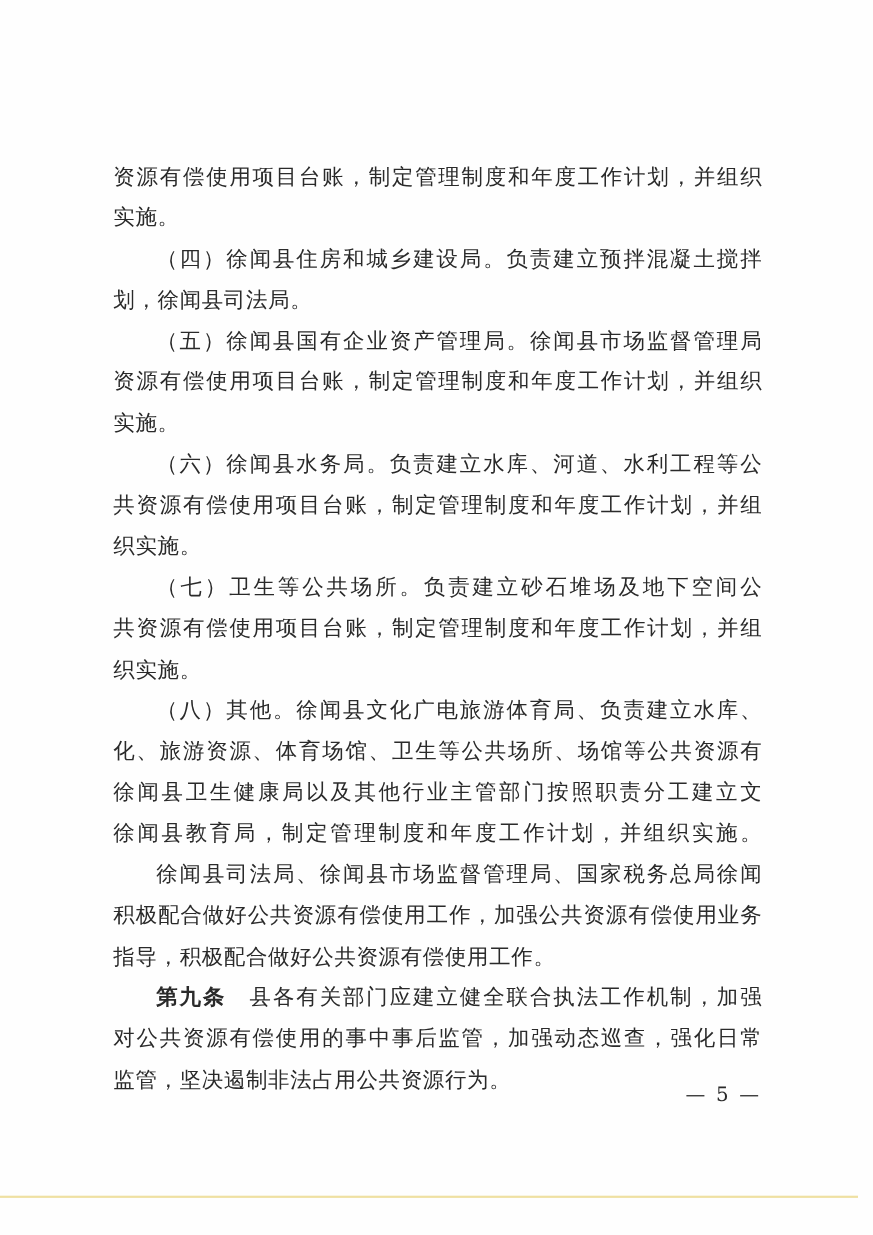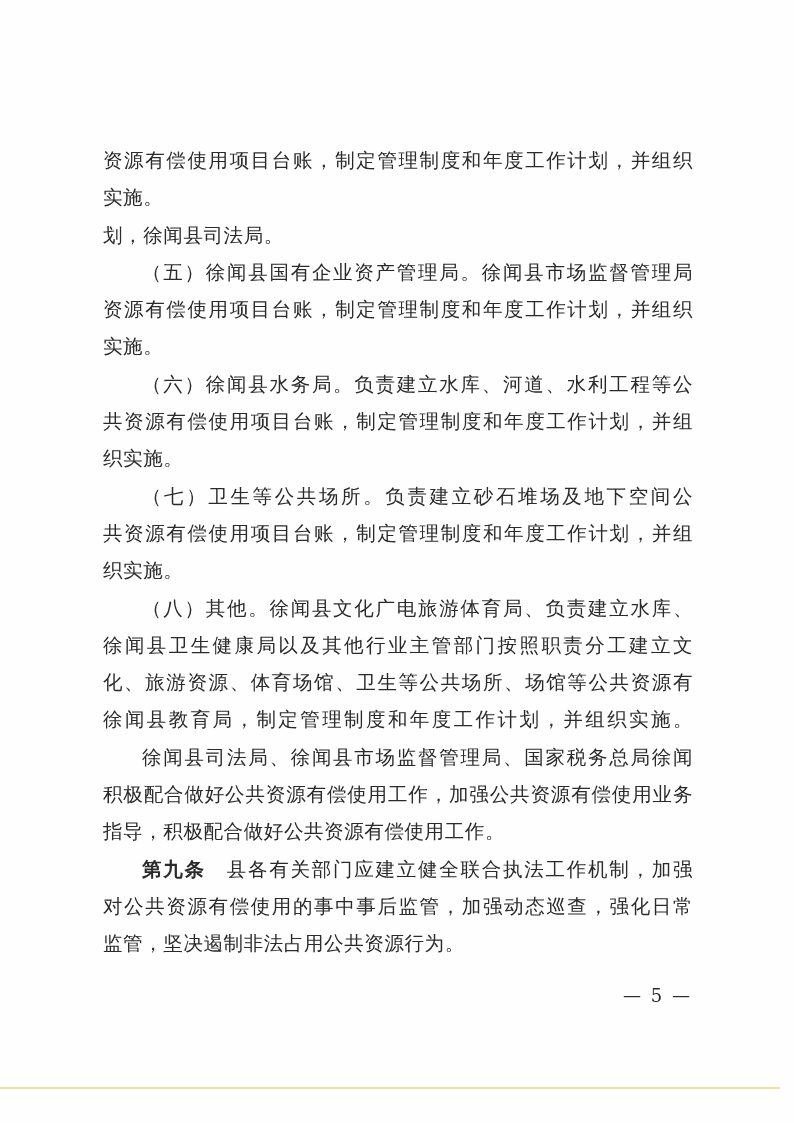--- a/index.html
+++ b/index.html
@@ -63,33 +63,34 @@
     background: #efe0a2;
   }
 </style>
 </head>
 <body>
 
 <div class="page">
   <div class="content">
     <div class="line" id="l0">资源有偿使用项目台账，制定管理制度和年度工作计划，并组织</div>
     <div class="line last" id="l1">实施。</div>
+    <div class="line indent" id="l2">（四）徐闻县住房和城乡建设局。负责建立预拌混凝土搅拌</div>
     <div class="line last" id="l4">划，徐闻县司法局。</div>
     <div class="line indent" id="l5">（五）徐闻县国有企业资产管理局。徐闻县市场监督管理局</div>
     <div class="line" id="l6">资源有偿使用项目台账，制定管理制度和年度工作计划，并组织</div>
     <div class="line last" id="l7">实施。</div>
     <div class="line indent" id="l8">（六）徐闻县水务局。负责建立水库、河道、水利工程等公</div>
     <div class="line" id="l9">共资源有偿使用项目台账，制定管理制度和年度工作计划，并组</div>
     <div class="line last" id="l10">织实施。</div>
     <div class="line indent" id="l11">（七）卫生等公共场所。负责建立砂石堆场及地下空间公</div>
     <div class="line" id="l12">共资源有偿使用项目台账，制定管理制度和年度工作计划，并组</div>
     <div class="line last" id="l13">织实施。</div>
     <div class="line indent" id="l14">（八）其他。徐闻县文化广电旅游体育局、负责建立水库、</div>
+    <div class="line" id="l16">化、旅游资源、体育场馆、卫生等公共场所、场馆等公共资源有</div>
     <div class="line" id="l15">徐闻县卫生健康局以及其他行业主管部门按照职责分工建立文</div>
-    <div class="line" id="l16">化、旅游资源、体育场馆、卫生等公共场所、场馆等公共资源有</div>
     <div class="line" id="l17">徐闻县教育局，制定管理制度和年度工作计划，并组织实施。</div>
     <div class="line indent" id="l18">徐闻县司法局、徐闻县市场监督管理局、国家税务总局徐闻</div>
     <div class="line" id="l19">积极配合做好公共资源有偿使用工作，加强公共资源有偿使用业务</div>
     <div class="line last" id="l20">指导，积极配合做好公共资源有偿使用工作。</div>
 
     <div class="line indent">
       <span class="bold">第九条</span><span style="display:inline-block;width:20px;"></span><span>县各有关部门应建立健全联合执法工作机制，加强</span>
     </div>
     <div class="line">对公共资源有偿使用的事中事后监管，加强动态巡查，强化日常</div>
     <div class="line last">监管，坚决遏制非法占用公共资源行为。</div>

